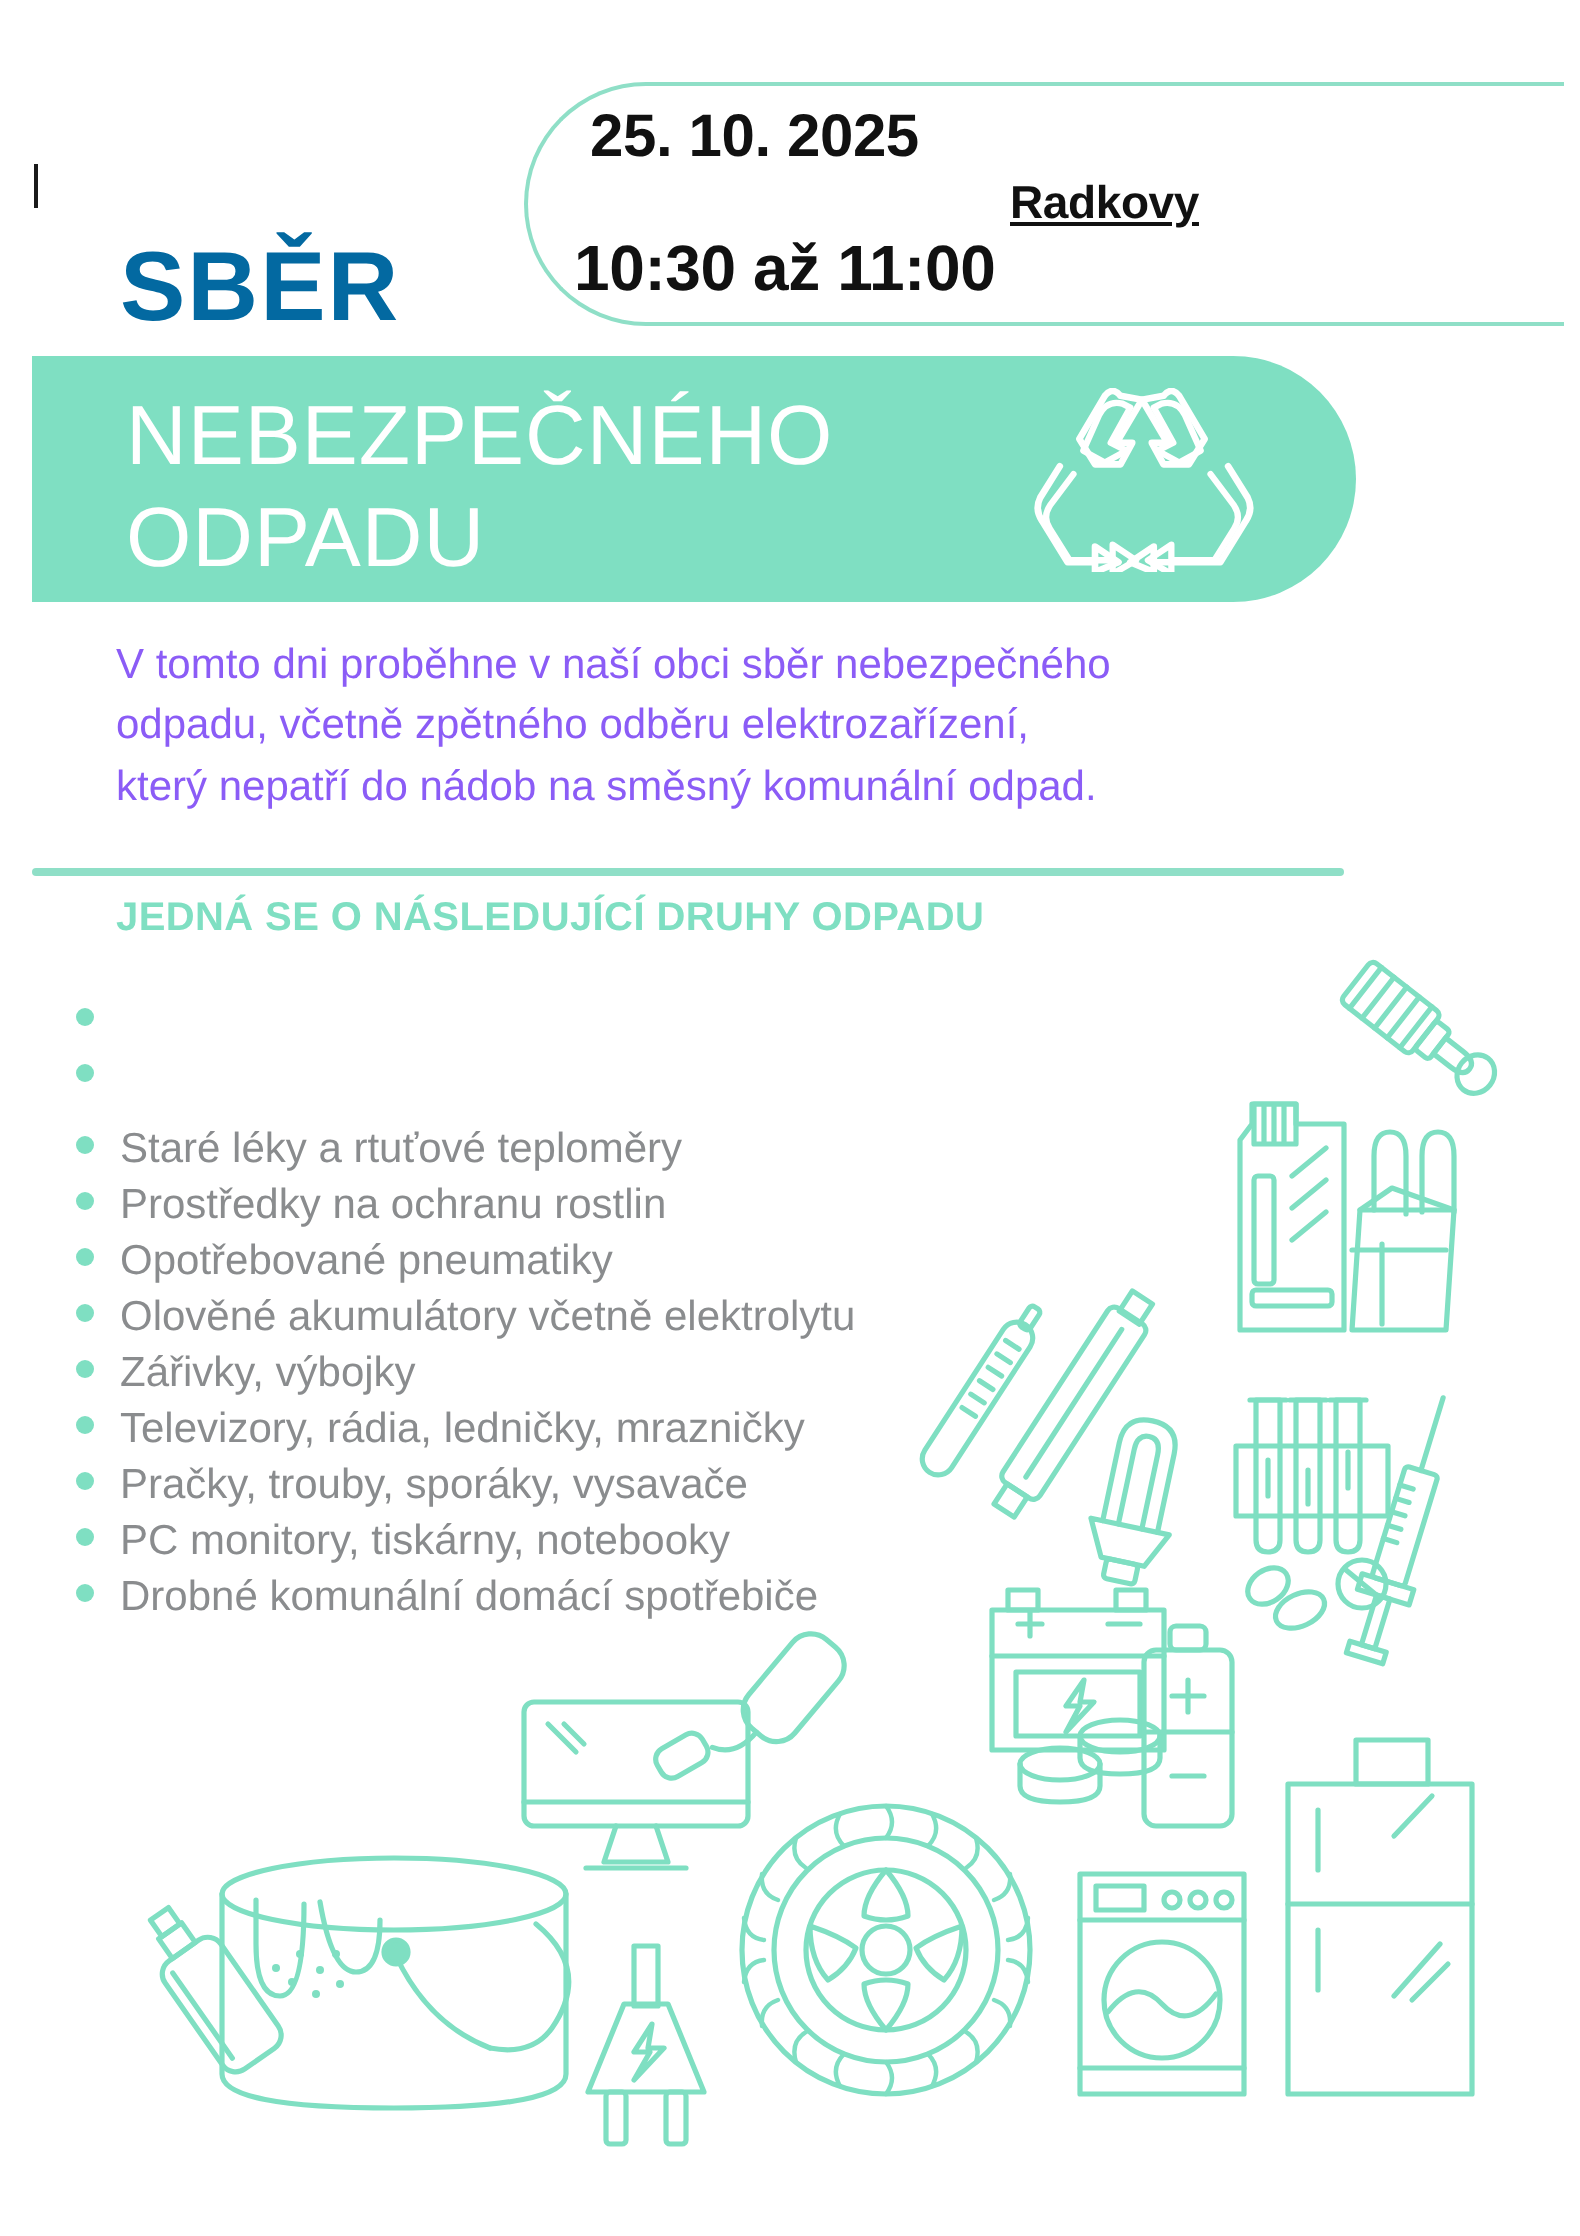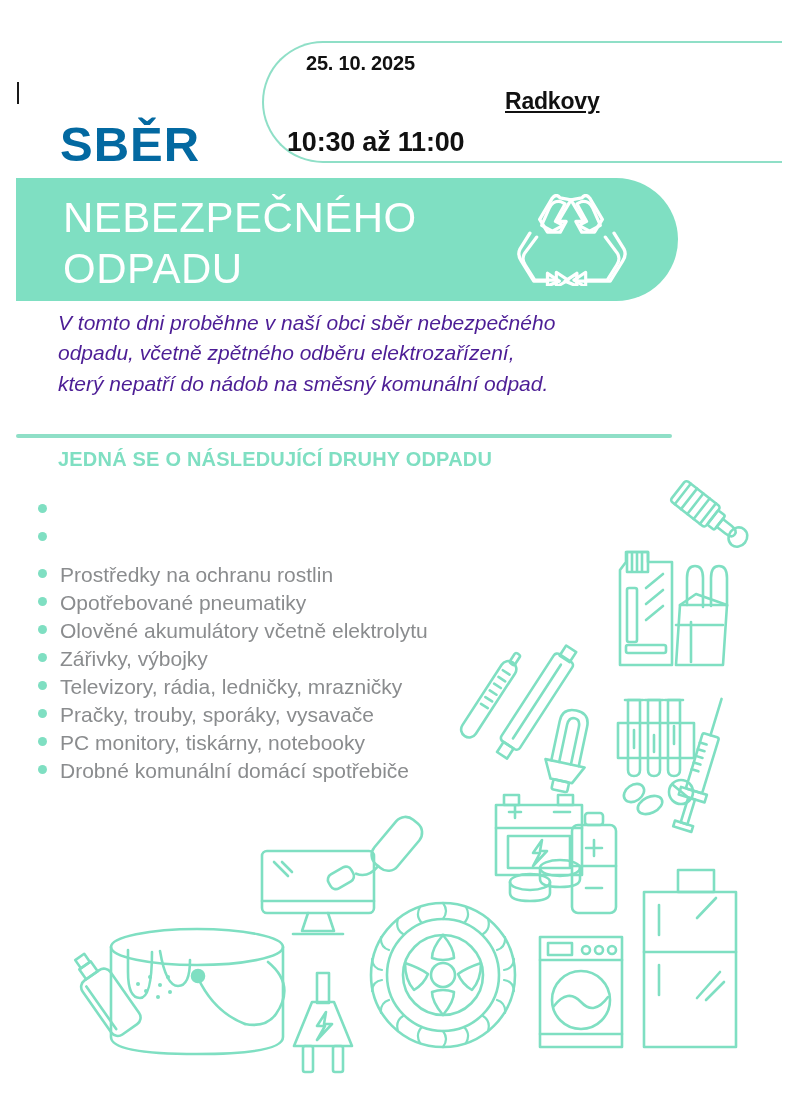--- a/index.html
+++ b/index.html
@@ -35,34 +35,34 @@
     background: #ffffff;
   }
   .info-text {
     position: absolute;
     color: #111111;
     font-weight: bold;
     letter-spacing: -0.2px;
     white-space: nowrap;
   }
   .info-date {
-    left: 306px;
+    left: 295px;
     top: 52px;
-    font-size: 20px;
+    font-size: 30px;
   }
   .info-place {
     left: 505px;
     top: 88px;
     font-size: 23px;
     text-decoration: underline;
   }
   .info-time {
     left: 287px;
-    top: 127px;
-    font-size: 27px;
+    top: 116px;
+    font-size: 32px;
   }
 
   
   .caret {
     position: absolute;
     left: 17px;
     top: 82px;
     width: 2px;
     height: 22px;
     background: #1a1a1a;
@@ -107,27 +107,26 @@
     right: 48px;
     top: 16px;
     width: 118px;
     height: 92px;
   }
 
   
   .intro {
     position: absolute;
     left: 58px;
-    top: 308px;
+    top: 318px;
     width: 620px;
-    color: #4c1d95;
+    color: #8b5cf6;
     font-size: 21px;
     line-height: 1.45;
     white-space: pre-line;
-    font-style: italic;
   }
 
   
   .divider {
     position: absolute;
     left: 16px;
     top: 434px;
     width: 656px;
     height: 4px;
     background: #8fdfc7;
@@ -228,20 +227,24 @@
   <div class="divider"></div>
 
   <div class="list-heading">JEDNÁ SE O NÁSLEDUJÍCÍ DRUHY ODPADU</div>
 
   <ul class="waste-list" id="waste-list">
       <li class="waste-item">
         <span class="waste-bullet"></span>
       </li>
       <li class="waste-item">
         <span class="waste-bullet"></span>
+      </li>
+      <li class="waste-item">
+        <span class="waste-bullet"></span>
+        <span class="waste-label">Staré léky a rtuťové teploměry</span>
       </li>
       <li class="waste-item">
         <span class="waste-bullet"></span>
         <span class="waste-label">Prostředky na ochranu rostlin</span>
       </li>
       <li class="waste-item">
         <span class="waste-bullet"></span>
         <span class="waste-label">Opotřebované pneumatiky</span>
       </li>
       <li class="waste-item">

